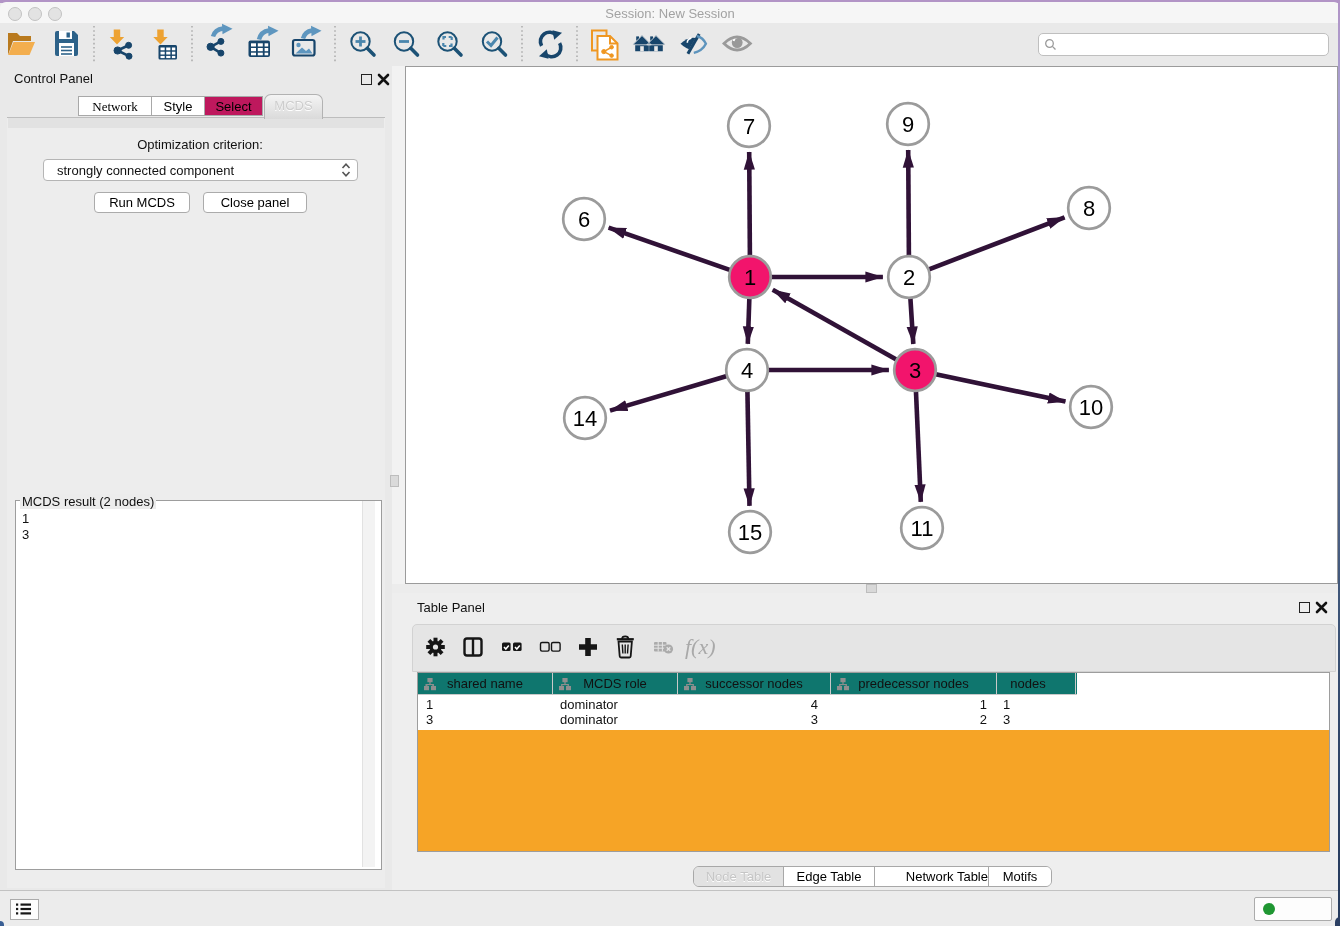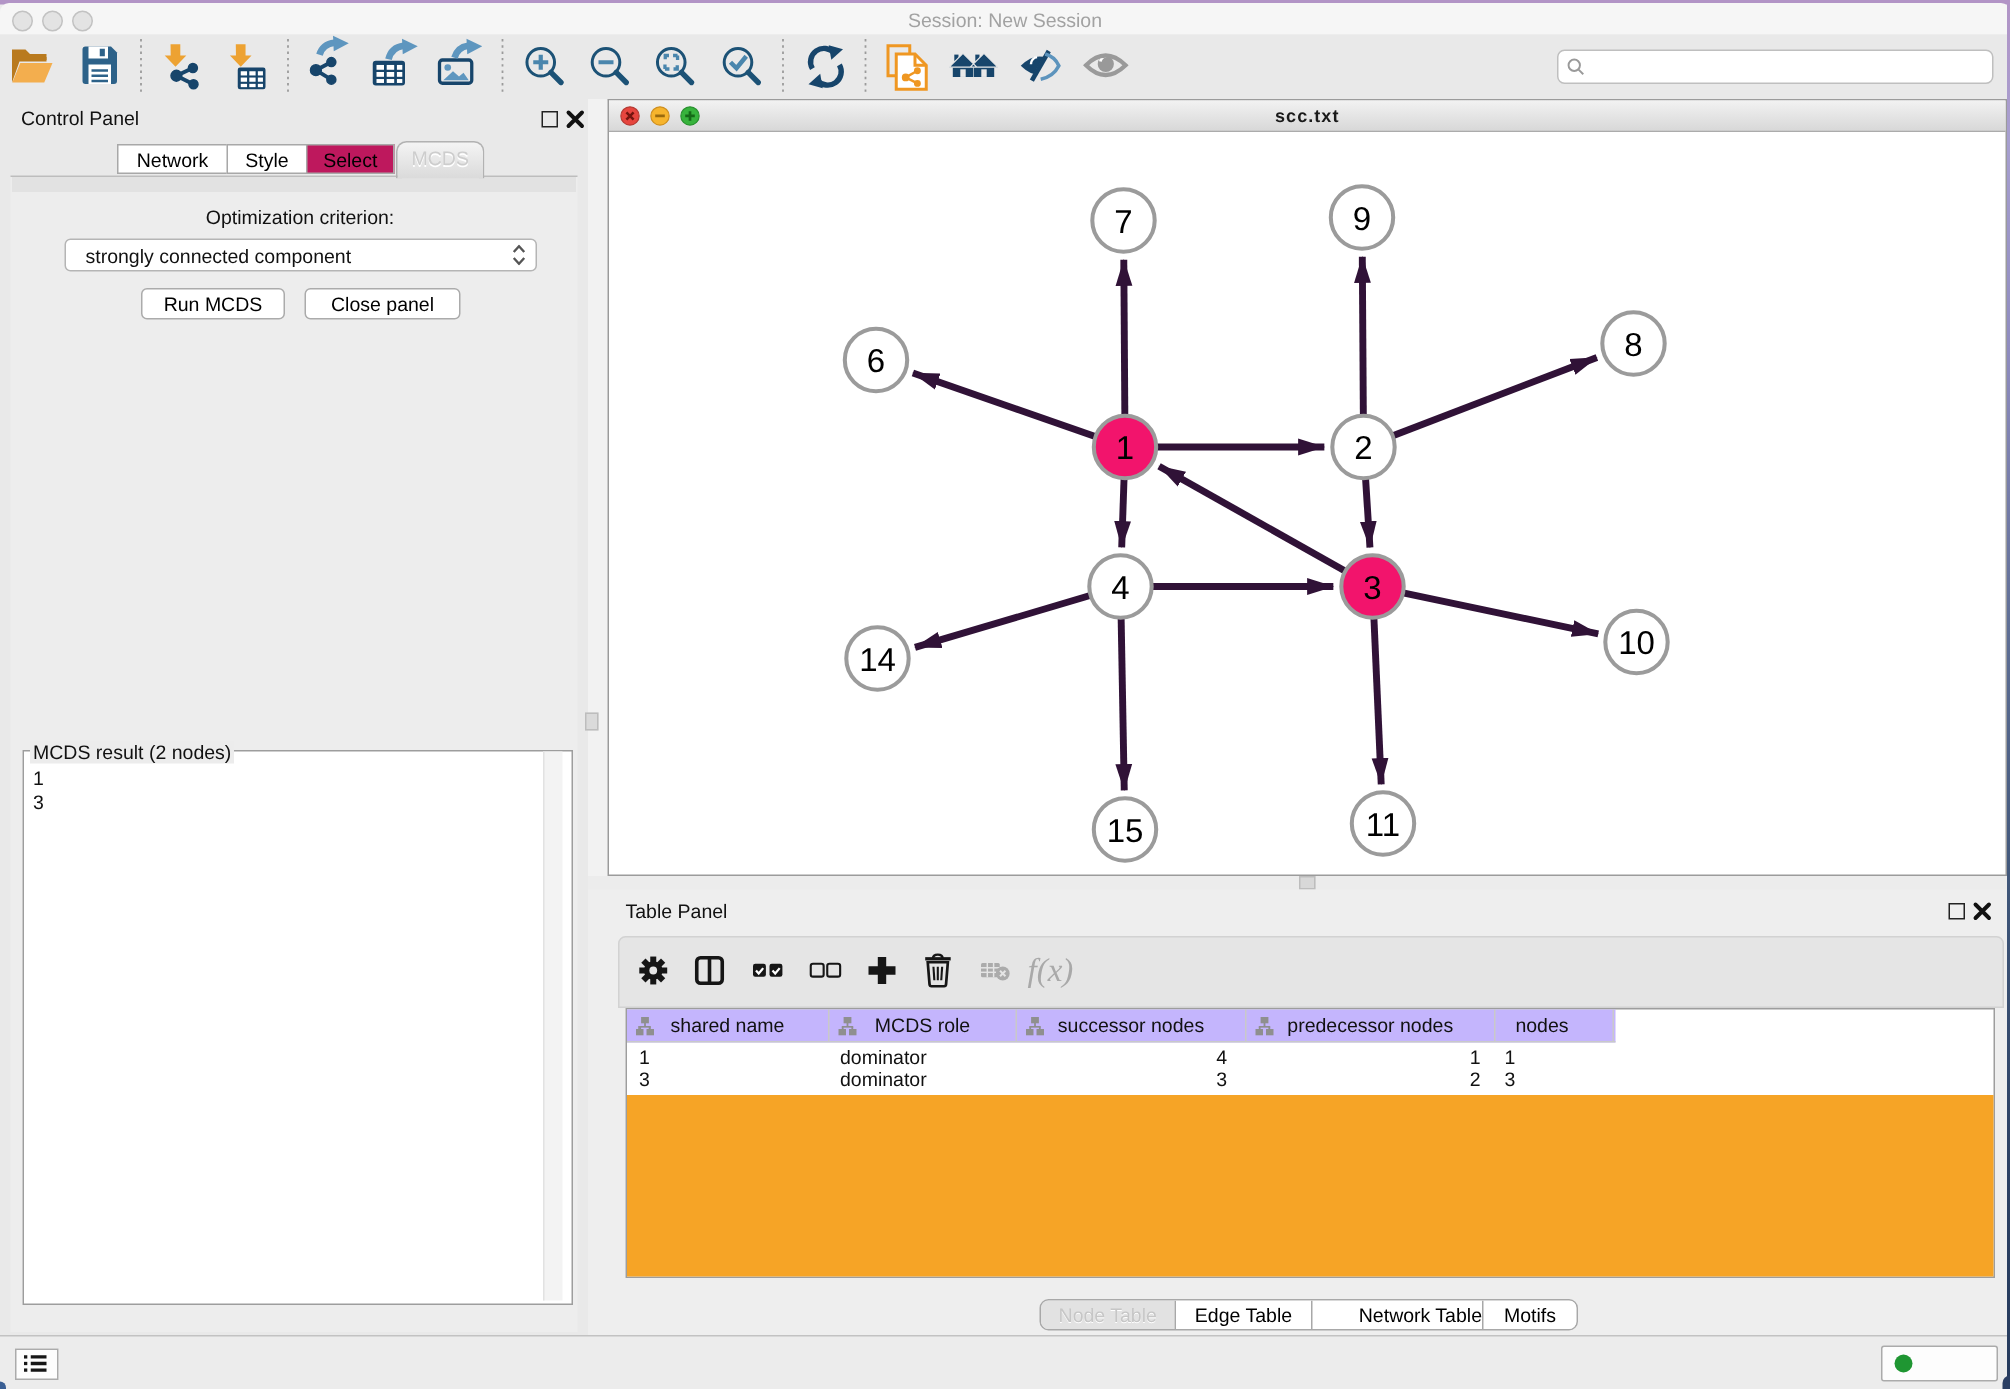--- a/index.html
+++ b/index.html
@@ -193,21 +193,21 @@
 <div class="abs" style="left:14px;top:71px;font-size:13px;color:#111;">Control Panel</div>
 <div class="abs" style="left:361px;top:74px;width:9px;height:9px;border:1.6px solid #222;"></div>
 <svg class="abs" style="left:377px;top:73px;" width="13" height="13" viewBox="0 0 13 13">
     <path d="M2 2 L11 11 M11 2 L2 11" stroke="#111" stroke-width="2.6" stroke-linecap="round"></path>
   </svg>
 
 <div class="abs" style="left:7px;top:117px;width:378px;height:770px;background:#ededed;border-top:1px solid #bdbdbd;"></div>
 <div class="abs" style="left:8px;top:118px;width:376px;height:10px;background:#e2e2e2;"></div>
 
 <div class="abs" style="left:78px;top:96px;height:20px;display:flex;font-size:13px;">
-  <div style="width:72px;background:#fff;border:1px solid #a8a8a8;border-right:none;text-align:center;line-height:20px;">Network</div>
+  <div style="width:72px;background:#fff;border:1px solid #a8a8a8;border-right:none;text-align:center;line-height:20px;font-family:Liberation Serif, serif;">Network</div>
   <div style="width:52px;background:#fff;border:1px solid #a8a8a8;border-right:none;text-align:center;line-height:20px;">Style</div>
   <div style="width:57px;background:#be185d;border:1px solid #a8a8a8;text-align:center;line-height:20px;">Select</div>
 </div>
 <div class="abs" style="left:264px;top:94px;width:57px;height:24px;background:linear-gradient(#f4f4f4,#dadada);border:1px solid #b2b2b2;border-bottom:none;border-radius:7px 7px 0 0;text-align:center;line-height:22px;font-size:13px;color:#cdcdcd;text-shadow:0 1px 0 #fff;">MCDS</div>
 
 <div class="abs" style="left:0;top:137px;width:400px;text-align:center;font-size:13px;color:#111;">Optimization criterion:</div>
 <div class="abs" style="left:43px;top:159px;width:313px;height:20px;background:#fff;border:1px solid #b5b5b5;border-radius:4px;">
   <div style="position:absolute;left:13px;top:3px;font-size:13px;color:#111;">strongly connected component</div>
   <svg style="position:absolute;right:6px;top:3px;" width="10" height="14" viewBox="0 0 10 14">
       <path d="M1.5 5 L5 1.2 L8.5 5" fill="none" stroke="#555" stroke-width="1.6"></path>
@@ -219,31 +219,20 @@
 
 <div class="abs" style="left:15px;top:500px;width:365px;height:368px;background:#fff;border:1px solid #9d9d9d;"></div>
 <div class="abs" style="left:20px;top:494px;background:#ececec;padding:0 2px;font-size:13px;color:#111;">MCDS result (2 nodes)</div>
 <div class="abs" style="left:22px;top:511px;font-size:13px;color:#111;line-height:16px;">1<br>3</div>
 <div class="abs" style="left:362px;top:501px;width:12px;height:366px;background:#f3f3f3;border-left:1px solid #e2e2e2;"></div>
 
 <div class="abs" style="left:392px;top:66px;width:13px;height:518px;background:#f2f2f2;"></div>
 <div class="abs" style="left:390px;top:475px;width:7px;height:10px;background:#dadada;border:1px solid #bdbdbd;"></div>
 
 <div class="abs" style="left:405px;top:66px;width:933px;height:518px;border:1px solid #9b9b9b;box-sizing:border-box;background:#fff;">
-  <div style="height:20px;background:linear-gradient(#f2f2f2,#d8d8d8);border-bottom:1px solid #ababab;position:relative;">
-    <svg style="position:absolute;left:7px;top:3px;" width="60" height="15" viewBox="0 0 60 15">
-      <circle cx="7" cy="7.3" r="6.1" fill="#e6453e" stroke="#b63c35" stroke-width="0.8"></circle>
-      <path d="M4.6 4.9 l4.8 4.8 M9.4 4.9 l-4.8 4.8" stroke="#75150f" stroke-width="1.7"></path>
-      <circle cx="27" cy="7.3" r="6.1" fill="#f6b42d" stroke="#cf9021" stroke-width="0.8"></circle>
-      <line x1="23.8" y1="7.3" x2="30.2" y2="7.3" stroke="#9a6a0e" stroke-width="1.8"></line>
-      <circle cx="47" cy="7.3" r="6.1" fill="#37b33c" stroke="#2a9230" stroke-width="0.8"></circle>
-      <path d="M43.8 7.3 h6.4 M47 4.1 v6.4" stroke="#156a18" stroke-width="1.8"></path>
-    </svg>
-    <div style="position:absolute;left:0;top:3px;width:100%;text-align:center;font-size:12px;font-weight:bold;letter-spacing:0.7px;color:#1a1a1a;">scc.txt</div>
-  </div>
   <svg id="graph" width="931" height="497" viewBox="0 0 931 497" style="display:block;">
     <defs>
       <marker id="ah" viewBox="0 0 18.5 12" refX="17.5" refY="6" markerWidth="18.5" markerHeight="12" orient="auto" markerUnits="userSpaceOnUse">
         <path d="M0,0.4 L18,6 L0,11.6 Z" fill="#301237"></path>
       </marker>
     </defs>
     <g stroke="#301237" stroke-width="4.6" marker-end="url(#ah)">
       <line x1="343.9" y1="190.0" x2="343.2" y2="85.1"></line>
       <line x1="325.1" y1="203.4" x2="202.6" y2="160.6"></line>
       <line x1="364.0" y1="210.0" x2="476.9" y2="210.0"></line>
@@ -349,21 +338,21 @@
     </g>
     <circle cx="256.5" cy="25" r="4.6" fill="#ababab"></circle>
     <path d="M254.7 23.2 l3.6 3.6 M258.3 23.2 l-3.6 3.6" stroke="#e5e5e5" stroke-width="1.3"></path>
   </g>
 
   <text x="273" y="30" font-family="'Liberation Serif',serif" font-style="italic" font-size="22" fill="#a9a9a9">f(x)</text>
 </svg>
 
 <div class="abs" style="left:417px;top:672px;width:913px;height:180px;background:#fff;border:1px solid #9d9d9d;box-sizing:border-box;"></div>
 
-<div class="abs" style="left:418px;top:673px;width:659px;height:21px;background:#c4b5fd;border-bottom:1px solid #c9c9c9;font-size:13px;color:#111;">
+<div class="abs" style="left:418px;top:673px;width:659px;height:21px;background:#0f766e;border-bottom:1px solid #c9c9c9;font-size:13px;color:#111;">
   <div style="position:absolute;left:0;top:0;width:134px;height:21px;border-right:1px solid #c9c9c9;text-align:center;line-height:21px;">shared name</div>
   <div style="position:absolute;left:135px;top:0;width:124px;height:21px;border-right:1px solid #c9c9c9;text-align:center;line-height:21px;">MCDS role</div>
   <div style="position:absolute;left:260px;top:0;width:152px;height:21px;border-right:1px solid #c9c9c9;text-align:center;line-height:21px;">successor nodes</div>
   <div style="position:absolute;left:413px;top:0;width:165px;height:21px;border-right:1px solid #c9c9c9;text-align:center;line-height:21px;">predecessor nodes</div>
   <div style="position:absolute;left:579px;top:0;width:79px;height:21px;border-right:1px solid #c9c9c9;text-align:center;line-height:21px;padding-right:16px;box-sizing:border-box;">nodes</div>
 </div>
 
 <svg class="abs" style="left:418px;top:673px;" width="659" height="23" viewBox="0 0 659 23">
   <g fill="#8f8f8f">
     <g transform="translate(6,5)">

